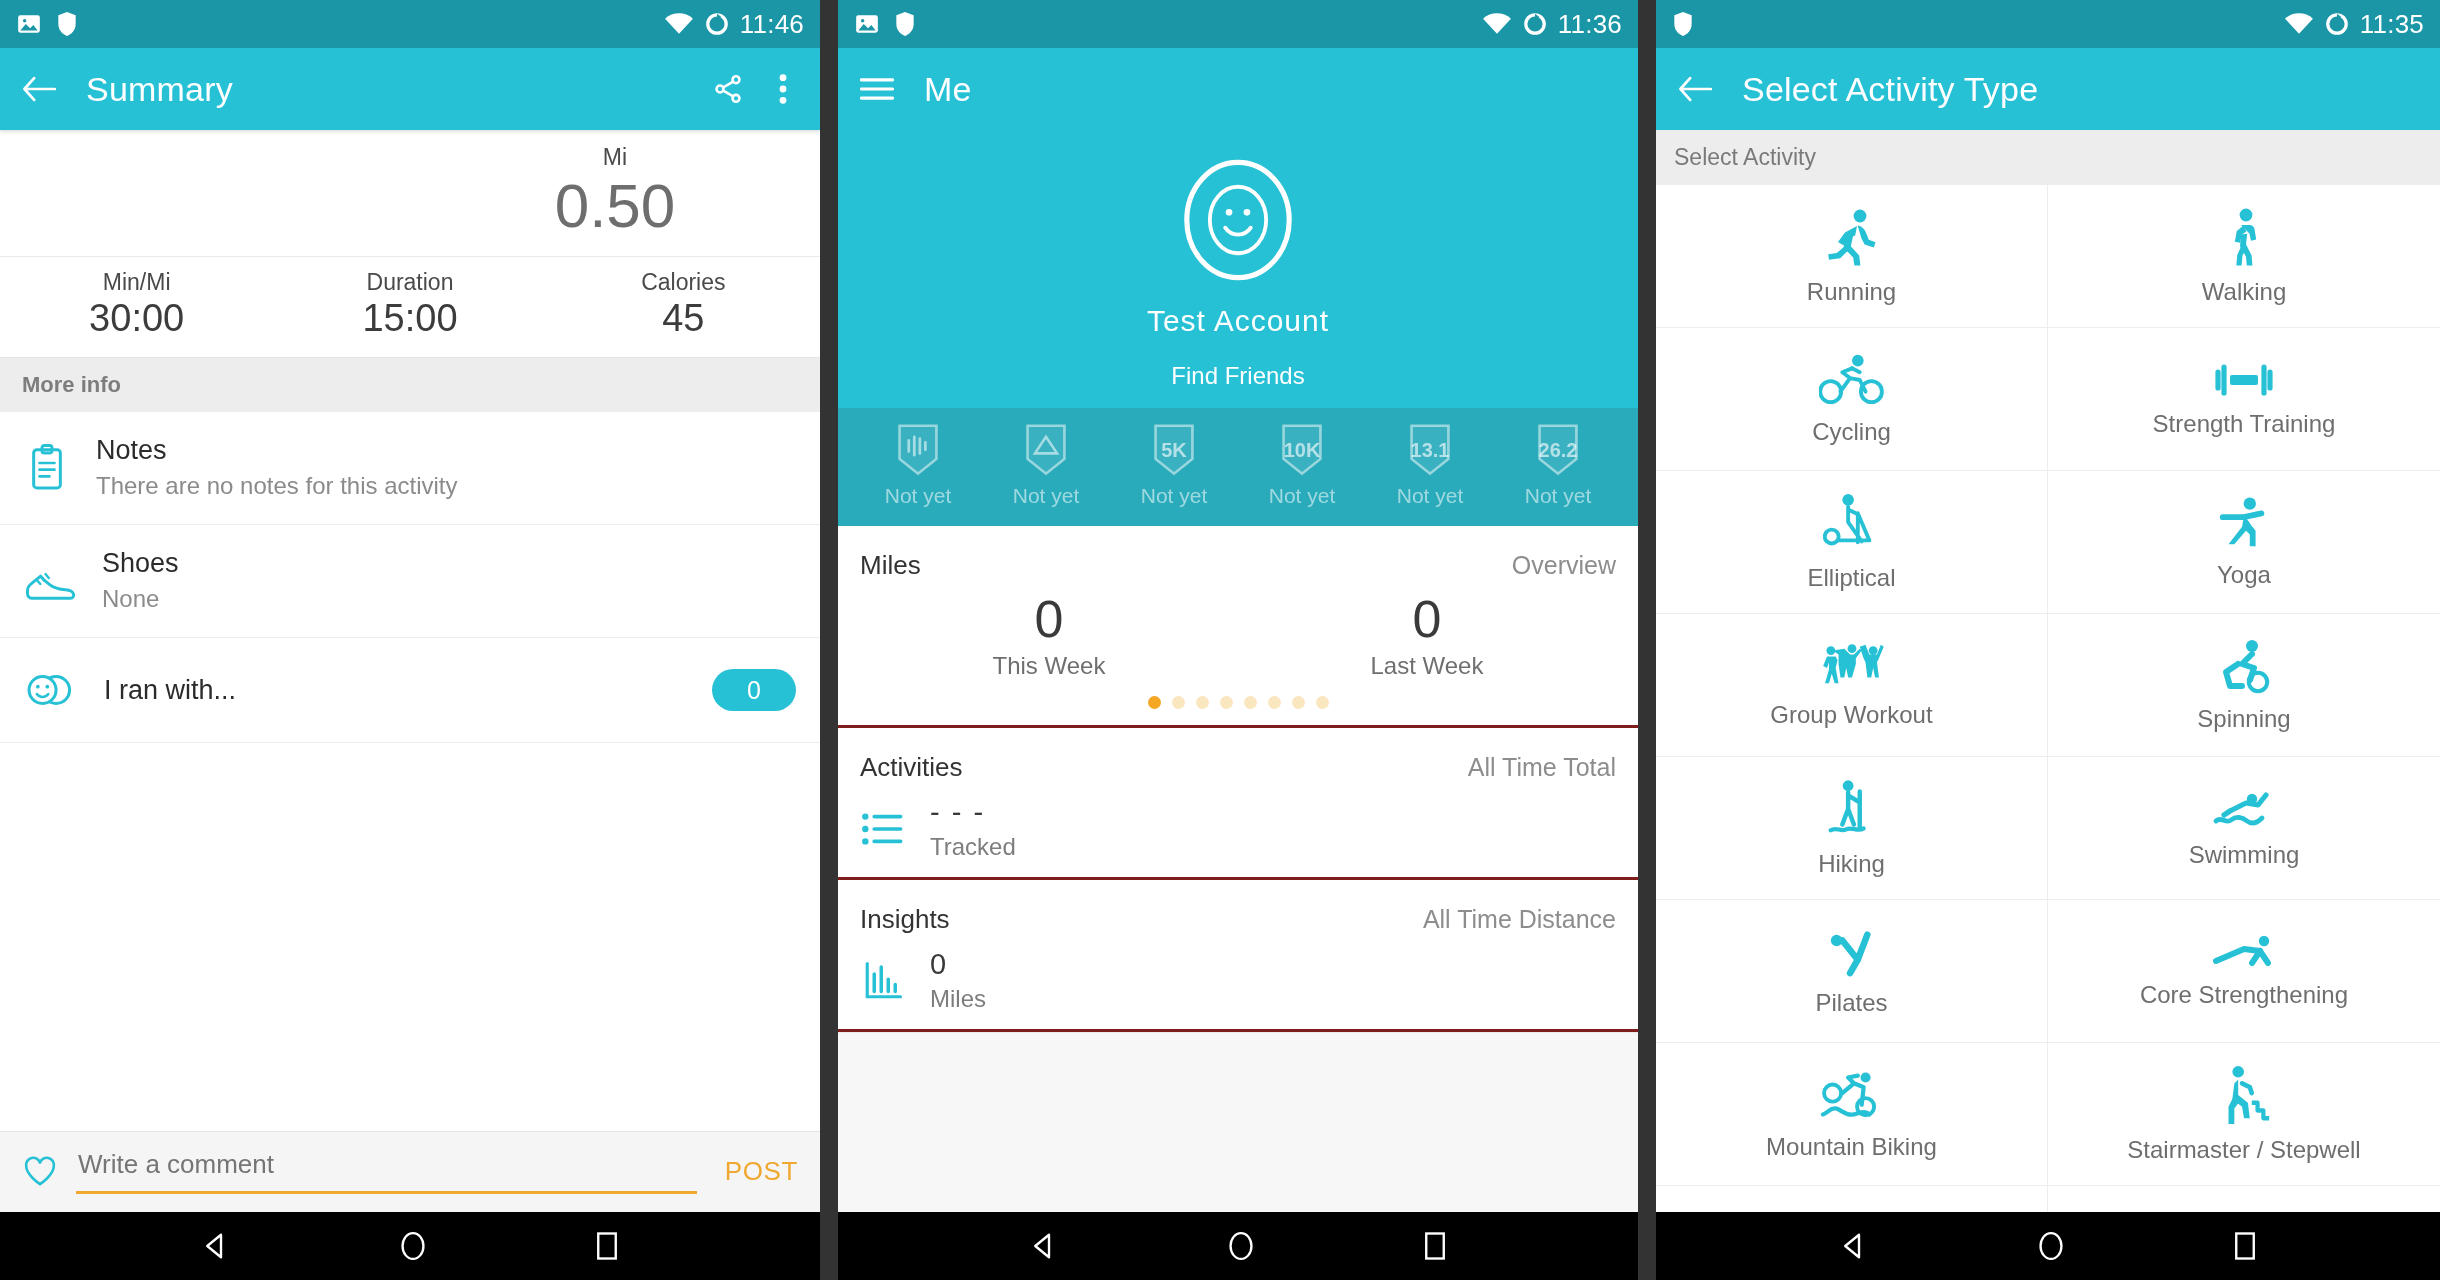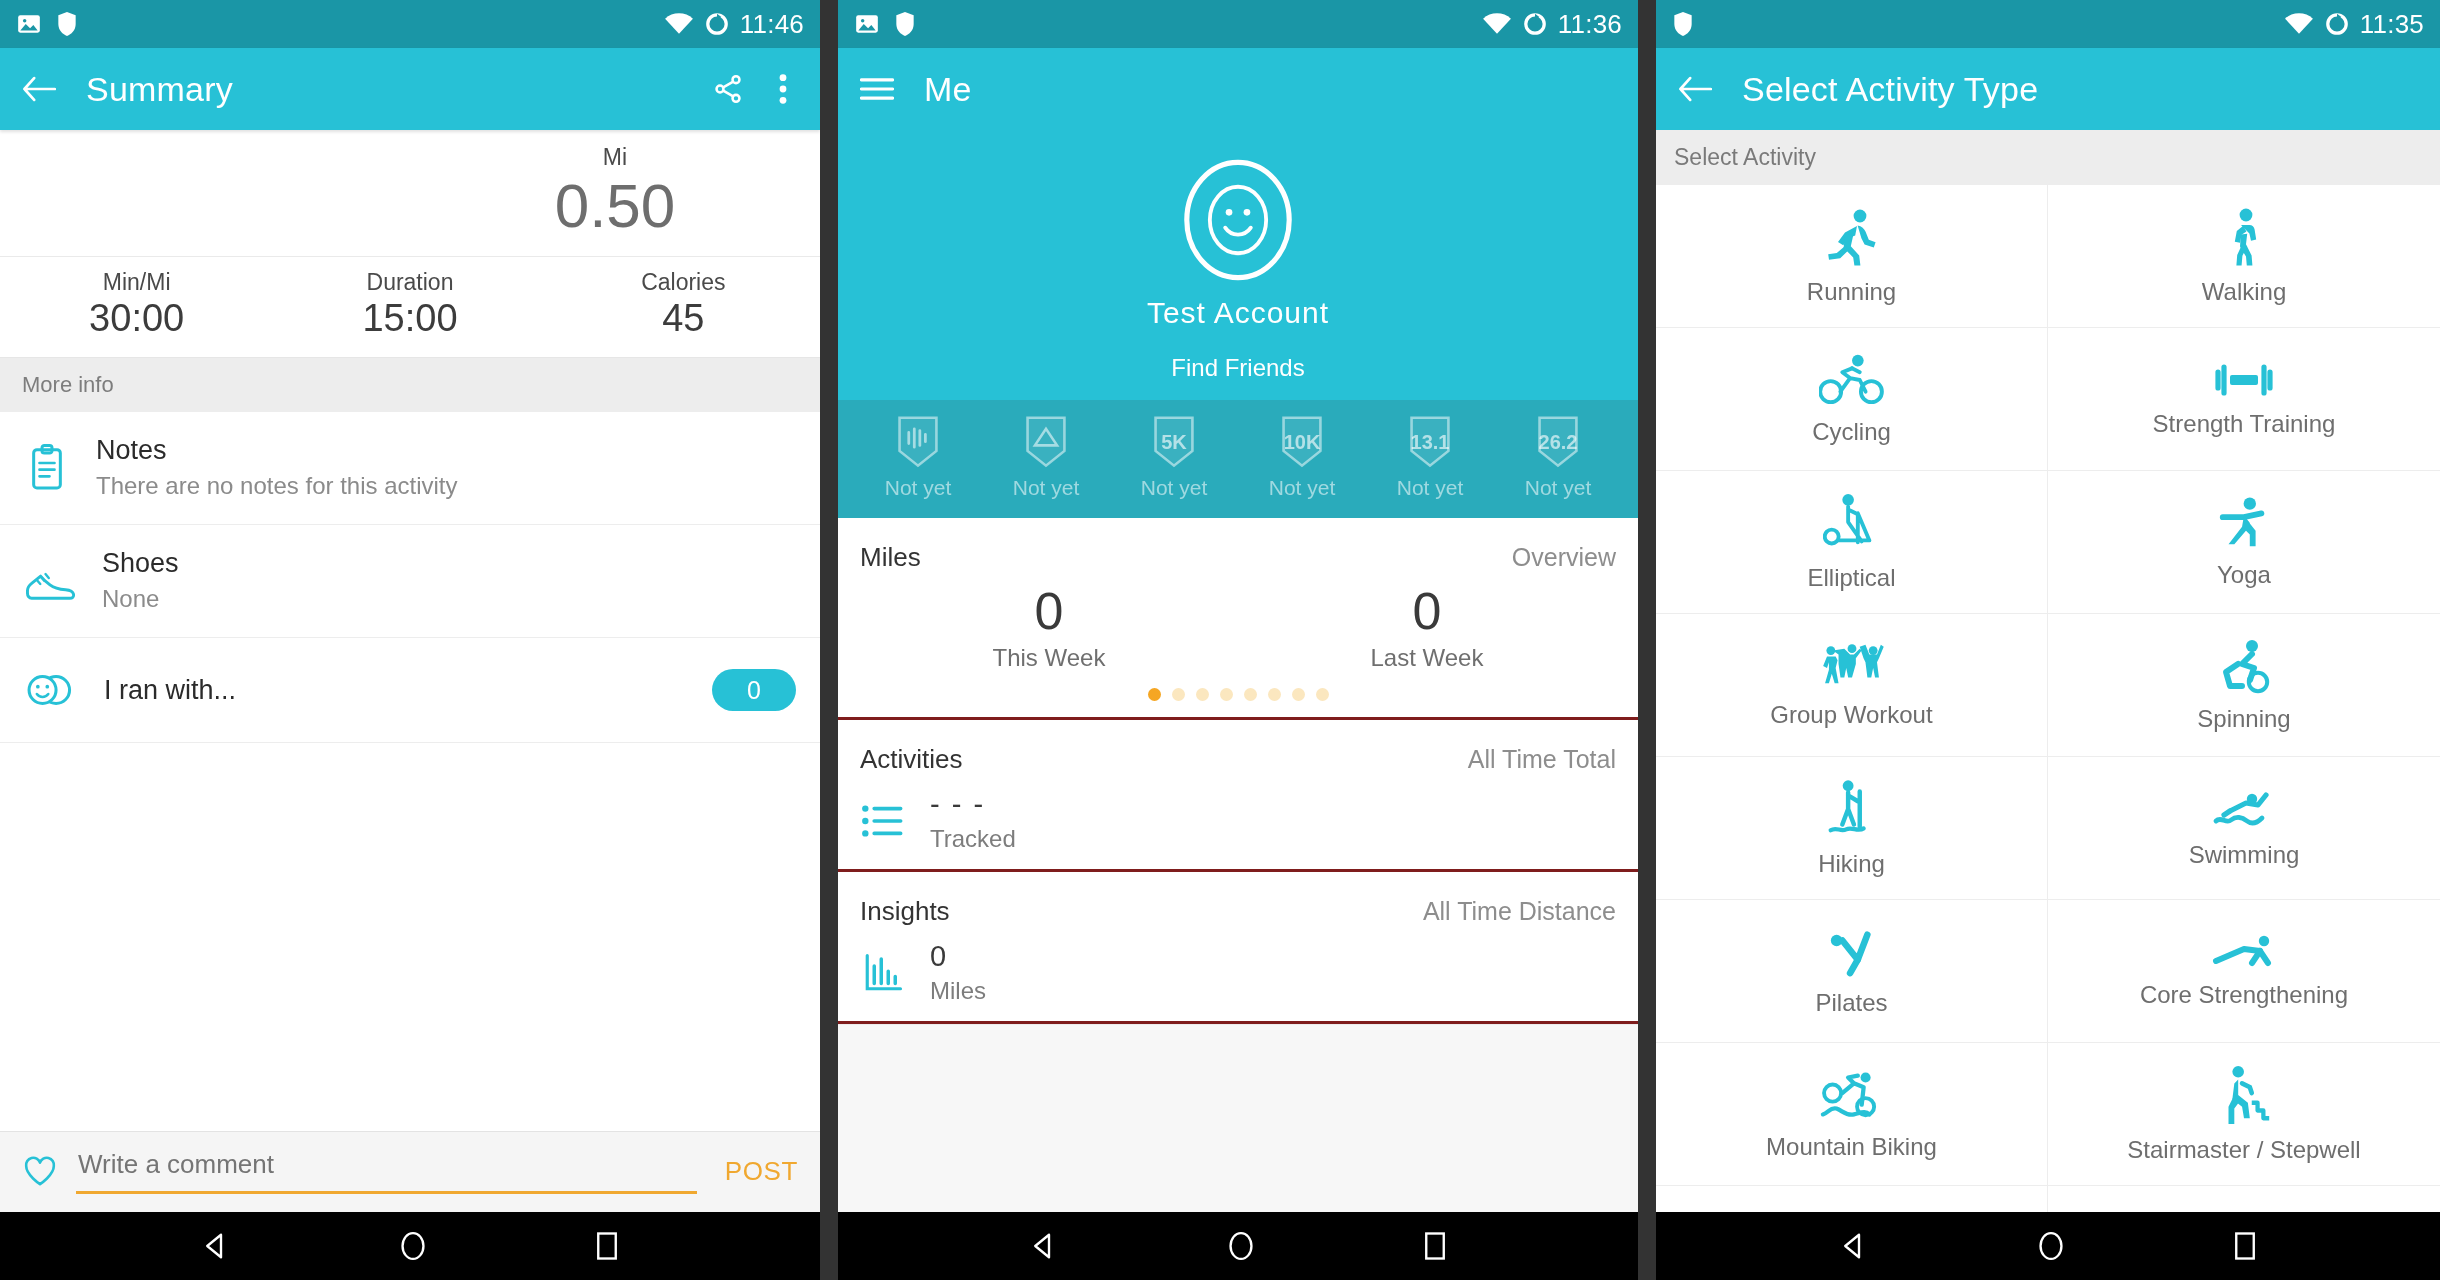--- a/index.html
+++ b/index.html
@@ -32,42 +32,42 @@
   .bigstat{border-bottom:1px solid #eaeaea;padding:14px 0 18px;display:flex;}
   .bigstat .cell{width:50%;text-align:center;}
   .bigstat .cell.left{visibility:hidden;}
   .lbl{font-size:23px;color:#4a4a4a;}
   .bigval{font-size:62px;color:#6e6e6e;font-weight:300;line-height:1.05;margin-top:2px;}
 
   .trirow{display:flex;border-bottom:1px solid #e6e6e6;padding:12px 0 16px;}
   .trirow .cell{flex:1;text-align:center;}
   .trival{font-size:38px;color:#3c3c3c;font-weight:300;line-height:1.15;margin-top:1px;}
 
-  .section-hdr{background:#ededed;color:#7d7d7d;font-size:22px;padding:14px 22px;}
+  .section-hdr{background:#ededed;color:#7d7d7d;font-size:22px;padding:14px 22px;font-weight:bold;}
 
   .lrow{display:flex;align-items:center;padding:22px 24px;border-bottom:1px solid #ededed;min-height:60px;}
   .lrow .ltxt{margin-left:26px;}
   .lrow .lt{font-size:27px;color:#2b2b2b;line-height:1.25;}
   .lrow .ls{font-size:24px;color:#8b8b8b;line-height:1.35;margin-top:2px;}
   .lrow .lone{font-size:27px;color:#2b2b2b;}
   .badge{margin-left:auto;background:#27c1d6;color:#fff;border-radius:22px;min-width:56px;height:42px;display:flex;align-items:center;justify-content:center;font-size:25px;padding:0 14px;}
 
   .spacer{flex:1;background:#fff;}
 
   .commentbar{background:#f5f5f5;display:flex;align-items:center;padding:16px 22px 18px;border-top:1px solid #e3e3e3;flex:0 0 auto;}
   .cinput{flex:1;margin:0 18px;border-bottom:3px solid #f0a830;padding-bottom:10px;}
   .cinput input{border:0;background:transparent;outline:none;font-size:26px;color:#9a9a9a;width:100%;font-family:"Liberation Sans",sans-serif;}
   .post{color:#f0a830;font-size:26px;letter-spacing:.6px;margin-left:10px;}
 
   
   .navbar{height:68px;background:#000;display:flex;align-items:center;justify-content:center;gap:168px;flex:0 0 68px;}
 
   
   .hero{background:#27c1d6;padding:26px 0 18px;text-align:center;color:#fff;}
-  .hero .name{font-size:30px;margin-top:8px;letter-spacing:1px;}
+  .hero .name{font-size:30px;margin-top:16px;letter-spacing:1px;}
   .hero .find{font-size:24px;margin-top:24px;}
   .badges{background:#2aabbb;display:flex;padding:14px 16px 18px;}
   .bcell{flex:1;text-align:center;color:rgba(255,255,255,.55);}
   .bcell .bl{font-size:21px;margin-top:6px;}
   .shield{position:relative;width:48px;height:56px;margin:0 auto;display:flex;align-items:center;justify-content:center;}
   .shield .sv{position:absolute;inset:0;}
   .shield .stxt{position:relative;font-size:20px;color:rgba(255,255,255,.62);font-weight:700;}
 
   .card{background:#fff;border-bottom:3px solid #7f1d1d;padding:24px 22px 16px;}
   .card-hdr{display:flex;align-items:baseline;}

